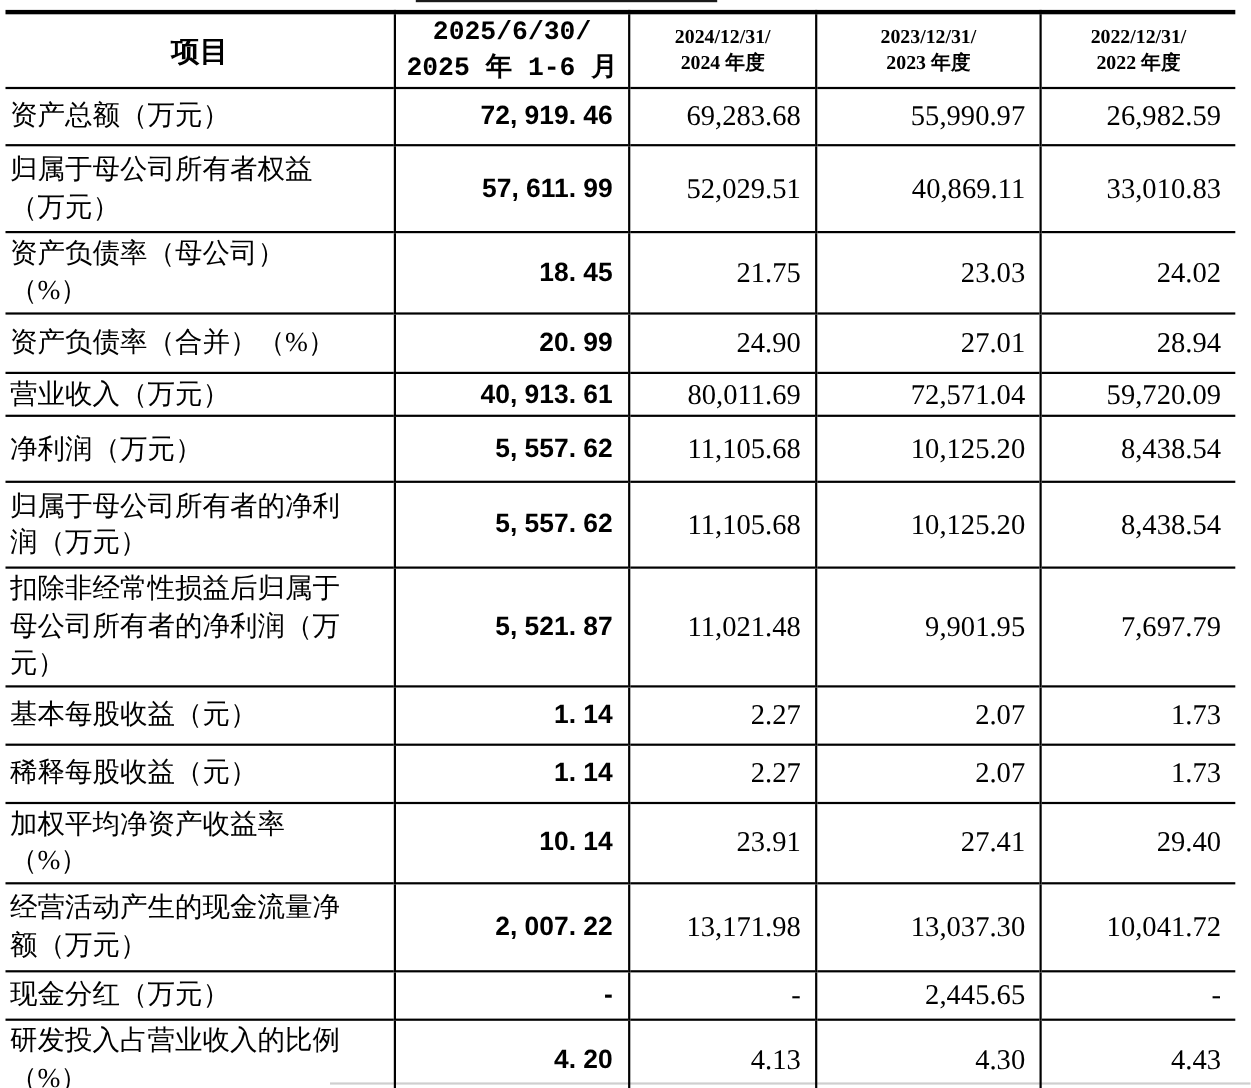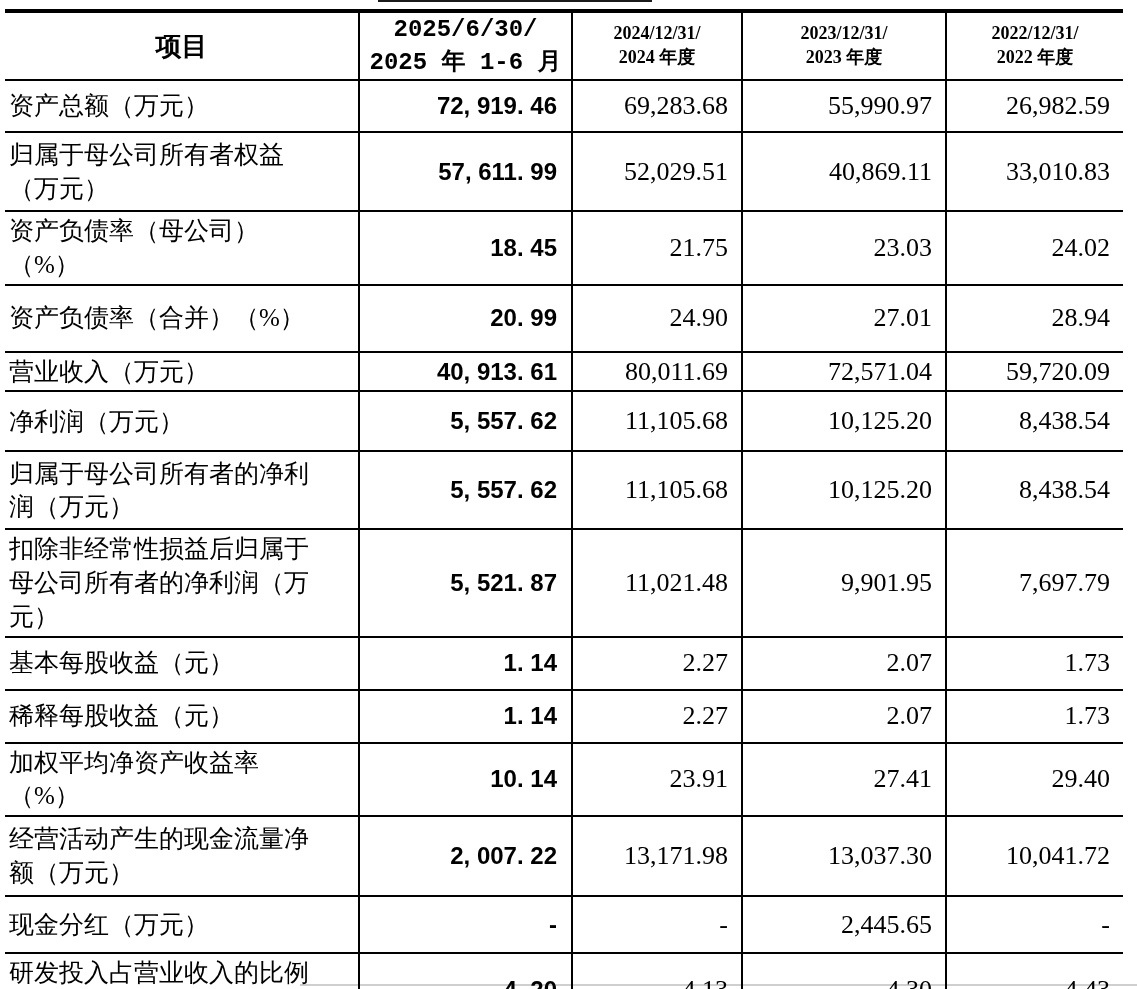--- a/index.html
+++ b/index.html
@@ -105,21 +105,21 @@
       <td class="num">40,869.11</td>
       <td class="num">33,010.83</td>
     </tr>
     <tr style="height:55px;">
       <td class="label">资产负债率（母公司）（%）</td>
       <td class="num-current">18. 45</td>
       <td class="num">21.75</td>
       <td class="num">23.03</td>
       <td class="num">24.02</td>
     </tr>
-    <tr style="height:67px;">
+    <tr style="height:54px;">
       <td class="label">资产负债率（合并）（%）</td>
       <td class="num-current">20. 99</td>
       <td class="num">24.90</td>
       <td class="num">27.01</td>
       <td class="num">28.94</td>
     </tr>
     <tr style="height:39px;">
       <td class="label">营业收入（万元）</td>
       <td class="num-current">40, 913. 61</td>
       <td class="num">80,011.69</td>
@@ -168,21 +168,21 @@
       <td class="num">27.41</td>
       <td class="num">29.40</td>
     </tr>
     <tr style="height:80px;">
       <td class="label">经营活动产生的现金流量净额（万元）</td>
       <td class="num-current">2, 007. 22</td>
       <td class="num">13,171.98</td>
       <td class="num">13,037.30</td>
       <td class="num">10,041.72</td>
     </tr>
-    <tr style="height:57px;margin-top:33px;">
+    <tr style="height:44px;margin-top:33px;">
       <td class="label">现金分红（万元）</td>
       <td class="num-current">-</td>
       <td class="num">-</td>
       <td class="num">2,445.65</td>
       <td class="num">-</td>
     </tr>
     <tr style="height:73px; border-bottom:none;">
       <td class="label">研发投入占营业收入的比例（%）</td>
       <td class="num-current">4. 20</td>
       <td class="num">4.13</td>

